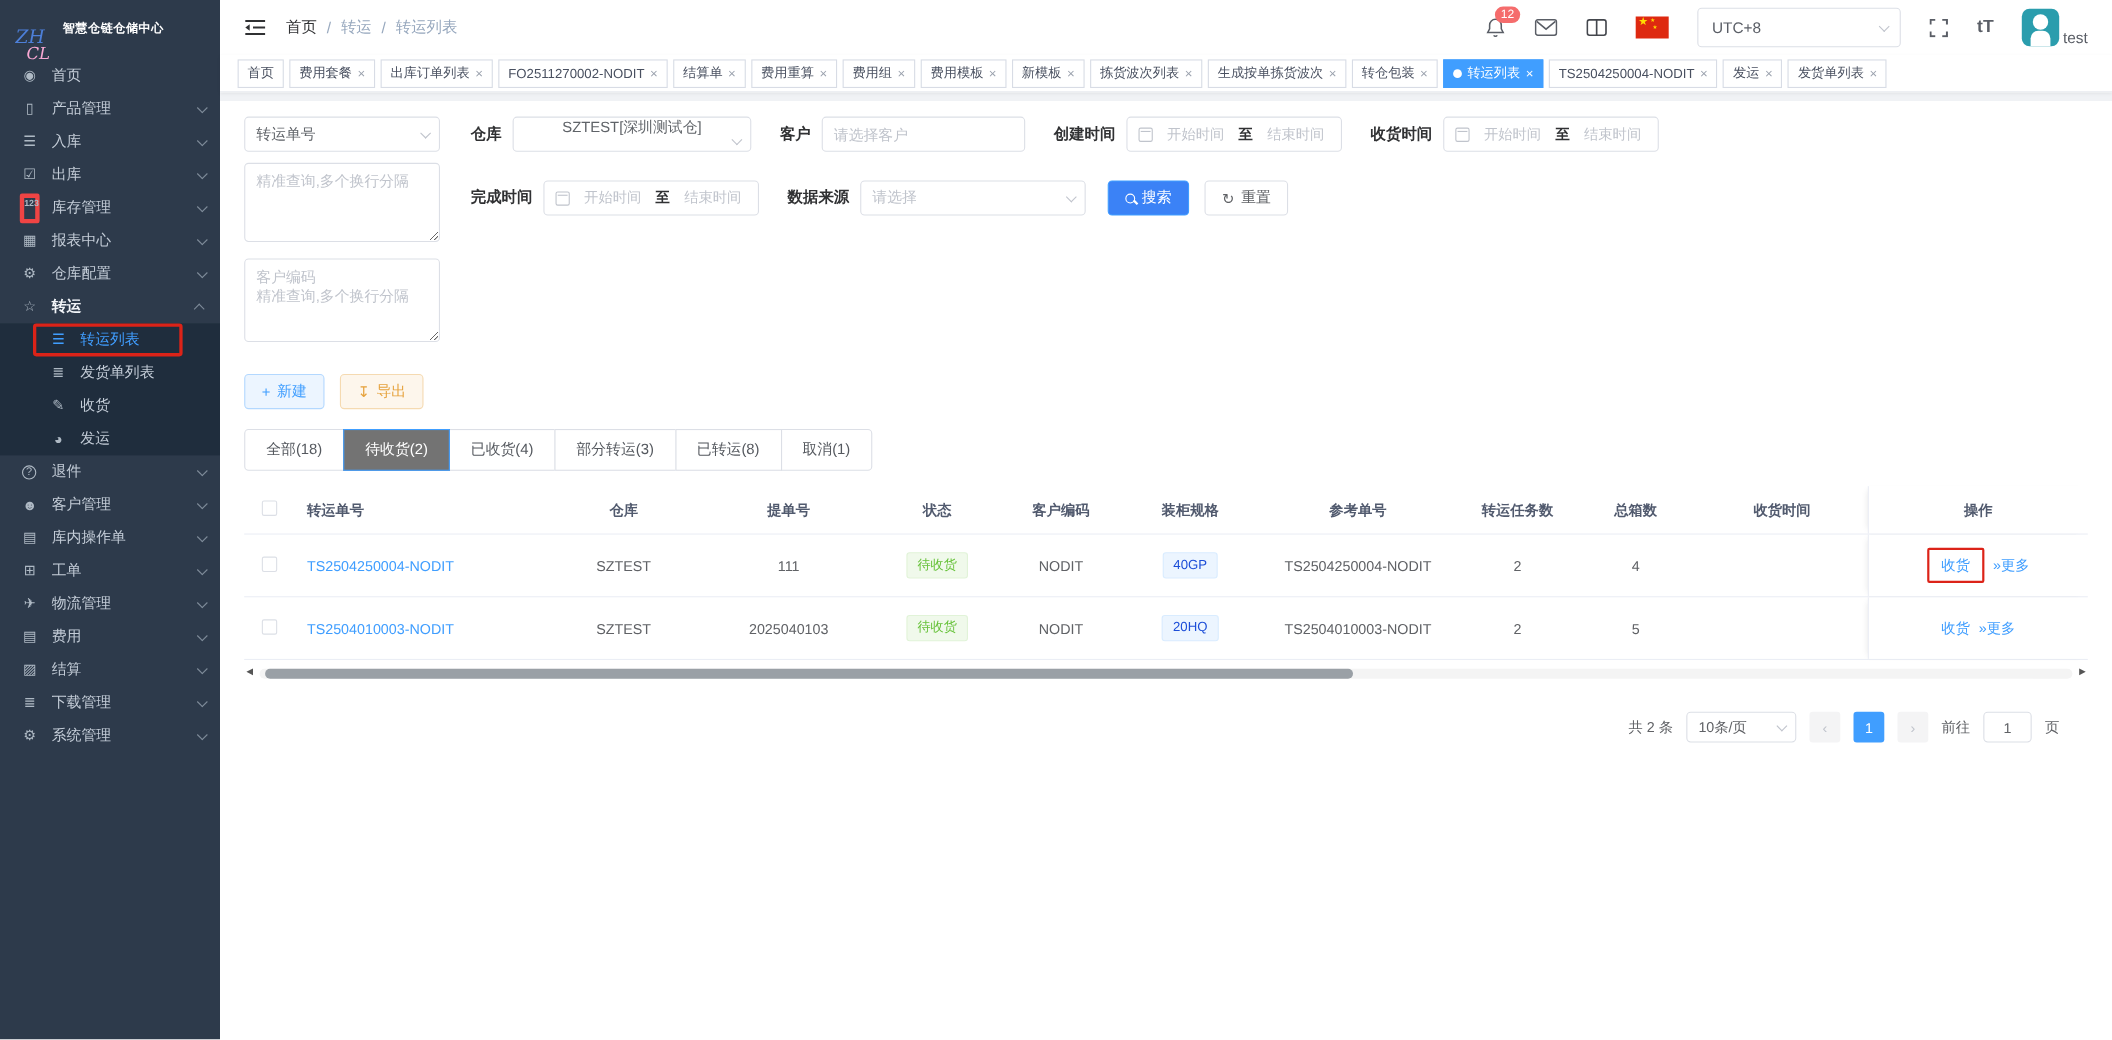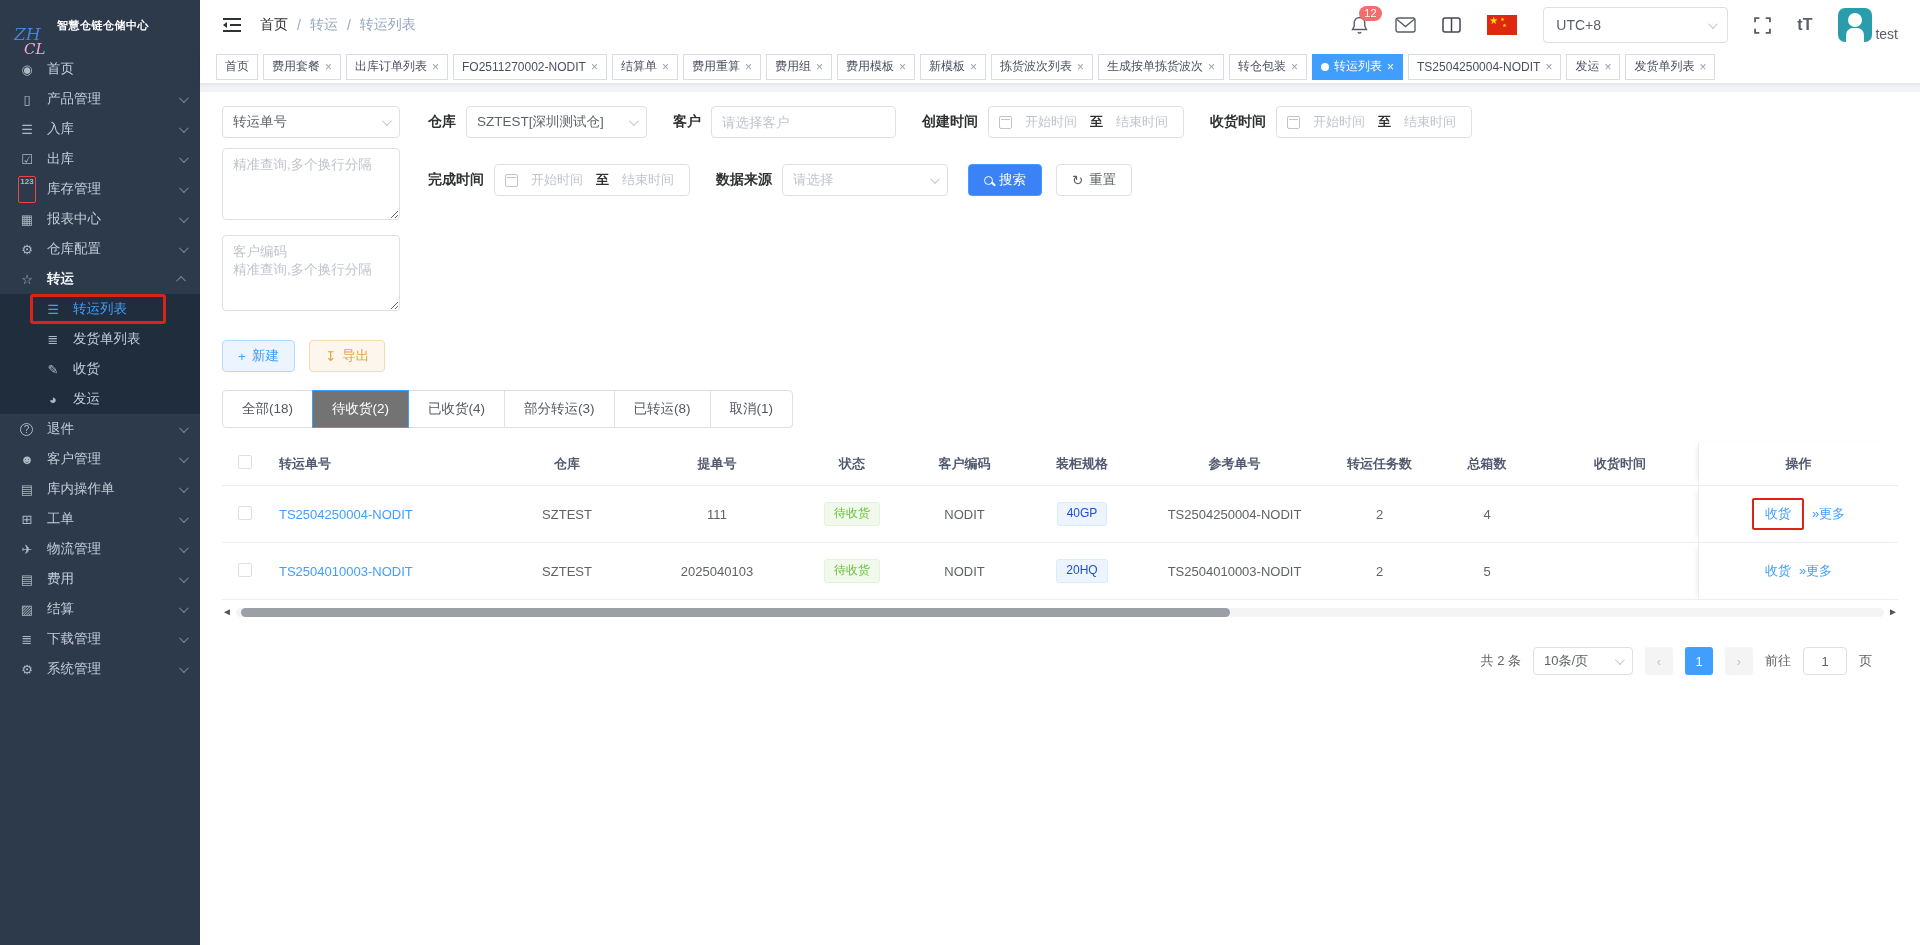--- a/index.html
+++ b/index.html
@@ -9,21 +9,21 @@
   
   .sidebar { width:200px; height:945px; background:#2d3a4b; flex-shrink:0; overflow:hidden; }
   .logo-row { height:50px; display:flex; align-items:center; padding-left:12px; gap:9px; }
   .logo-mark { width:36px; height:34px; position:relative; font-family:"DejaVu Serif",serif; font-style:italic; font-weight:normal; color:#4d7fd8;margin-top:31px; }
   .logo-mark .l1 { position:absolute; top:0; left:2px; font-size:17px; }
   .logo-mark .l2 { position:absolute; bottom:0; left:12px; font-size:15px; color:#f9a8d4; }
   .logo-title { color:#fff; font-weight:bold; font-size:11px; letter-spacing:0.5px; }
   .menu { padding-top:4px; }
   .menu-item { height:30px; display:flex; align-items:center; padding:0 14px 0 18px; color:#c4cdd8; font-size:13.5px; cursor:pointer; position:relative; }
   .menu-item .mi-icon { width:18px; margin-right:11px; font-size:13px; color:#aeb9c4; text-align:center; flex-shrink:0; }
-  .menu-item .mi-icon.tiny { font-size:8px; font-weight:bold; letter-spacing:0; border:1px solid #ef4444; border-radius:2px; line-height:10px; height:27px; }
+  .menu-item .mi-icon.tiny { font-size:8px; font-weight:bold; letter-spacing:0; border:4px solid #ef4444; border-radius:2px; line-height:10px; height:27px; }
   .menu-item .mi-icon.qmark { font-size:10px; border:1.3px solid #aeb9c4; border-radius:50%; width:13px; height:13px; line-height:11px; margin-left:2px; margin-right:14px; }
   .chev { margin-left:auto; width:7px; height:7px; border-right:1.4px solid #7e8b99; border-bottom:1.4px solid #7e8b99; transform:rotate(45deg) translateY(-2px); }
   .chev.up { transform:rotate(-135deg) translateY(-2px); }
   .menu-item.parent-active { color:#f2f5f9; font-weight:bold; }
   .submenu { background:#1f2d3d; }
   .submenu .menu-item { padding-left:44px; font-weight:normal; }
   .submenu .menu-item .mi-icon { color:#aeb9c4; }
   .submenu .menu-item.active, .submenu .menu-item.active .mi-icon { color:#409eff; }
   .red-box-side { position:absolute; left:30px; top:0; width:136px; height:30px; border:3px solid #dc2318; border-radius:3px; pointer-events:none; }
 
@@ -389,21 +389,21 @@
           <span>转运单号</span>
           <span class="sel-chev"></span>
         </div>
         <textarea class="multi" rows="4" style="margin-top: 10px; height: 72px;" placeholder="精准查询,多个换行分隔"></textarea>
         <textarea class="multi" rows="4" style="margin-top: 12px; height: 76px;" placeholder="客户编码
 精准查询,多个换行分隔"></textarea>
       </div>
       <div class="f-right">
         <div class="f-row">
           <span class="f-label">仓库</span>
-          <div class="select-box" style="width:181px;">
+          <div class="select-box" style="width:217px;flex-direction:column;">
             <span>SZTEST[深圳测试仓]</span>
             <span class="sel-chev"></span>
           </div>
           <span class="gap24"></span>
           <span class="f-label">客户</span>
           <input class="inp" style="width: 185px;" placeholder="请选择客户">
           <span class="gap24"></span>
           <span class="f-label">创建时间</span>
           <div class="range">
             <span class="cal-ico"></span>
@@ -423,21 +423,21 @@
         <div class="f-row">
           <span class="f-label">完成时间</span>
           <div class="range">
             <span class="cal-ico"></span>
             <span class="ph">开始时间</span>
             <span class="to">至</span>
             <span class="ph">结束时间</span>
           </div>
           <span class="gap24"></span>
           <span class="f-label">数据来源</span>
-          <div class="select-box ph" style="width:166px;justify-content:flex-end;">
+          <div class="select-box ph" style="width:205px;justify-content:flex-end;">
             <span>请选择</span>
             <span class="sel-chev"></span>
           </div>
           <span class="gap24" style="width:20px;"></span>
           <button class="btn primary">
             <span class="mag-ico"></span>
             <span>搜索</span>
           </button>
           <span style="width:14px;"></span>
           <button class="btn">

